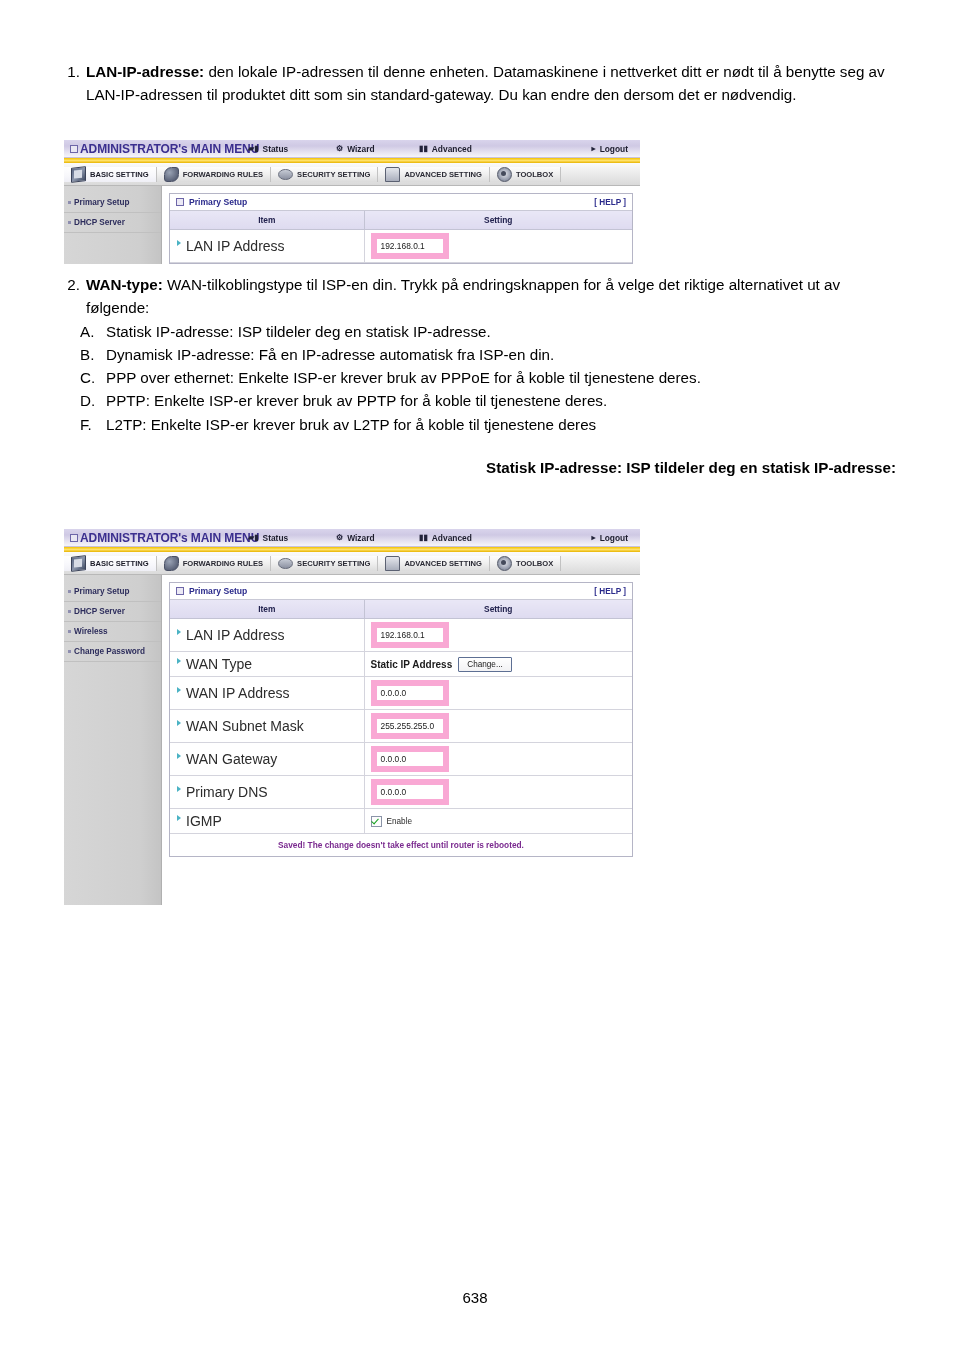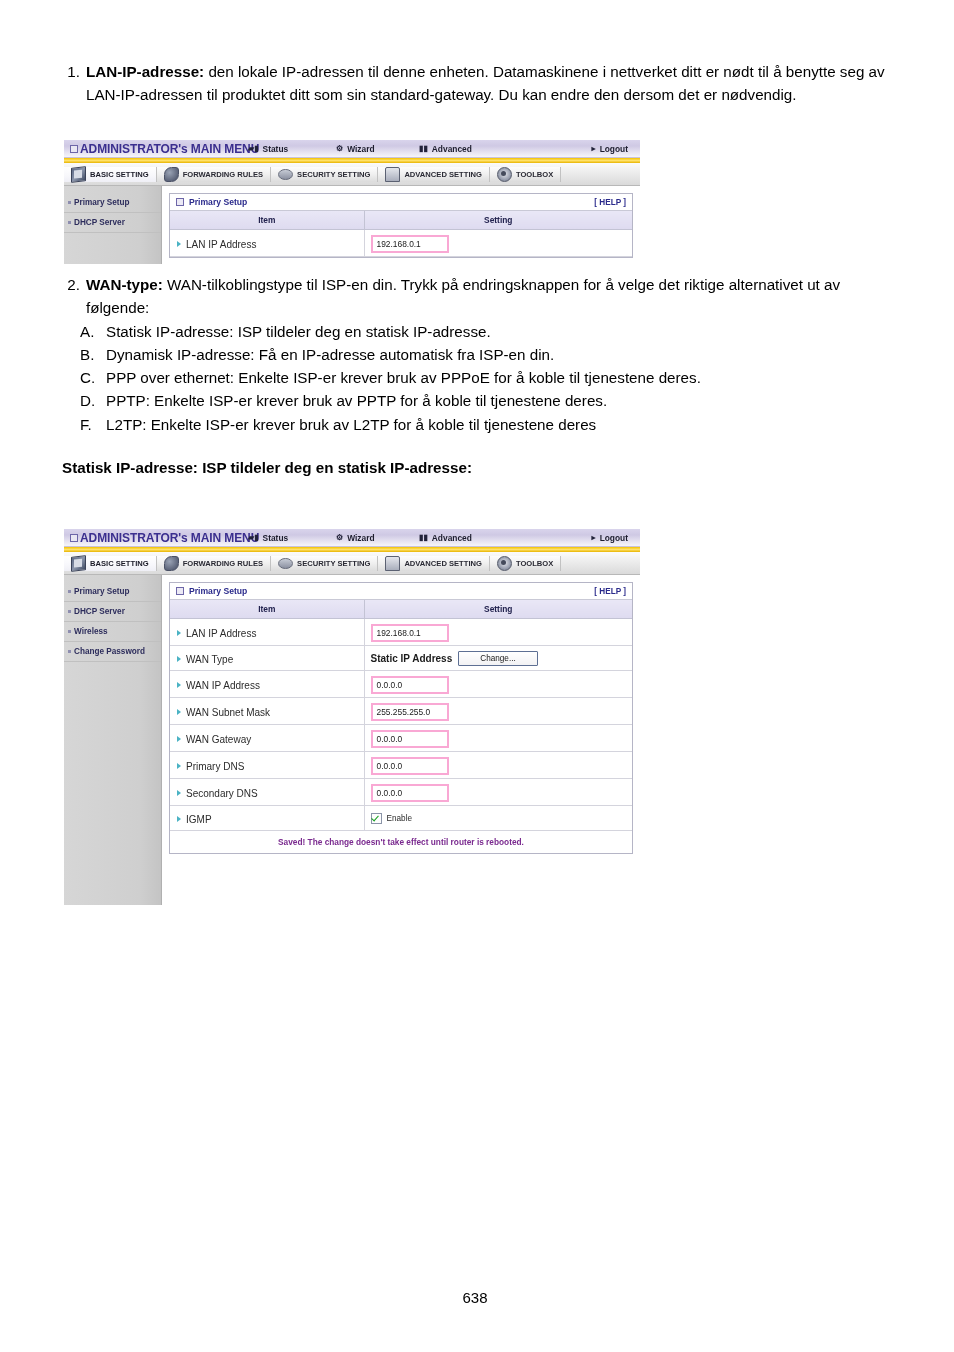--- a/index.html
+++ b/index.html
@@ -262,54 +262,54 @@
     border-right: 1px solid #c3c3d4;
   }
   .tbl th:last-child { border-right: none; }
   .tbl td {
     border-bottom: 1px solid #d4d4dd;
     padding: 3px 6px;
     vertical-align: middle;
   }
   .col-item { width: 42%; border-right: 1px solid #d4d4dd; }
   .item-label {
-    font-size: 10px;
+    font-size: 14px;
     color: #2c2c2c;
     position: relative;
     padding-left: 10px;
   }
   .item-label:before {
     content: "";
     position: absolute;
     left: 1px;
     top: 2px;
     border-left: 4px solid #4bb3c4;
     border-top: 3px solid transparent;
     border-bottom: 3px solid transparent;
   }
   .fld {
     display: inline-block;
-    border: 2px solid #f9a8d4;
+    border: 6px solid #f9a8d4;
     background: #ffffff;
     font-size: 8.4px;
     color: #1a1a1a;
     padding: 2px 4px;
     min-width: 78px;
     box-sizing: border-box;
     font-family: "Liberation Sans", sans-serif;
   }
   .wan-type-row { display: flex; align-items: center; gap: 6px; }
   .wan-type-val { font-size: 10px; font-weight: bold; color: #1b1b1b; }
   .btn {
     display: inline-block;
     border: 1px solid #8e9bb4;
     background: linear-gradient(to bottom, #ffffff 0%, #f2f2f4 100%);
     font-size: 8.2px;
     color: #1a1a1a;
-    padding: 2px 21px;
+    padding: 2px 8px;
     border-radius: 1px;
     box-sizing: border-box;
   }
   .btn.strongborder { border: 1px solid #5d6f93; }
   .chk-row { display: flex; align-items: center; gap: 5px; }
   .chkbox {
     width: 9px; height: 9px;
     border: 1px solid #8b94a8;
     background: #fdfdfd;
     display: inline-block;
@@ -460,21 +460,21 @@
       <span class="alpha-marker">D.</span>
       <span>PPTP: Enkelte ISP-er krever bruk av PPTP for å koble til tjenestene deres.</span>
     </div>
     <div class="alpha-item">
       <span class="alpha-marker">F.</span>
       <span>L2TP: Enkelte ISP-er krever bruk av L2TP for å koble til tjenestene deres</span>
     </div>
   </div>
 </div>
 
-<div class="doc-text" style="top:456px;">
+<div class="doc-text" style="top:456px;text-align:right;">
   <div class="section-head">Statisk IP-adresse: ISP tildeler deg en statisk IP-adresse:</div>
 </div>
 
 <div class="router-shot" id="shot2" style="left:64px; top:529px; width:576px; height:376px;">
   <div class="router-topbar">
     <span class="topbar-sq"></span>
     <span class="topbar-brand">ADMINISTRATOR's MAIN MENU</span>
     <span class="topbar-item pos-status">
         <span class="tb-ico">▰▮</span>
         <span>Status</span>
@@ -560,24 +560,20 @@
           </tr>
           <tr>
             <td class="col-item"><span class="item-label">WAN Gateway</span></td>
             <td><span class="fld">0.0.0.0</span></td>
           </tr>
           <tr>
             <td class="col-item"><span class="item-label">Primary DNS</span></td>
             <td><span class="fld">0.0.0.0</span></td>
           </tr>
           <tr>
-            <td class="col-item"><span class="item-label">Secondary DNS</span></td>
-            <td><span class="fld">0.0.0.0</span></td>
-          </tr>
-          <tr>
             <td class="col-item"><span class="item-label">IGMP</span></td>
             <td>
               <span class="chk-row">
                 <span class="chkbox"></span>
                 <span class="chk-label">Enable</span>
               </span>
             </td>
           </tr>
         </tbody>
           </table>

